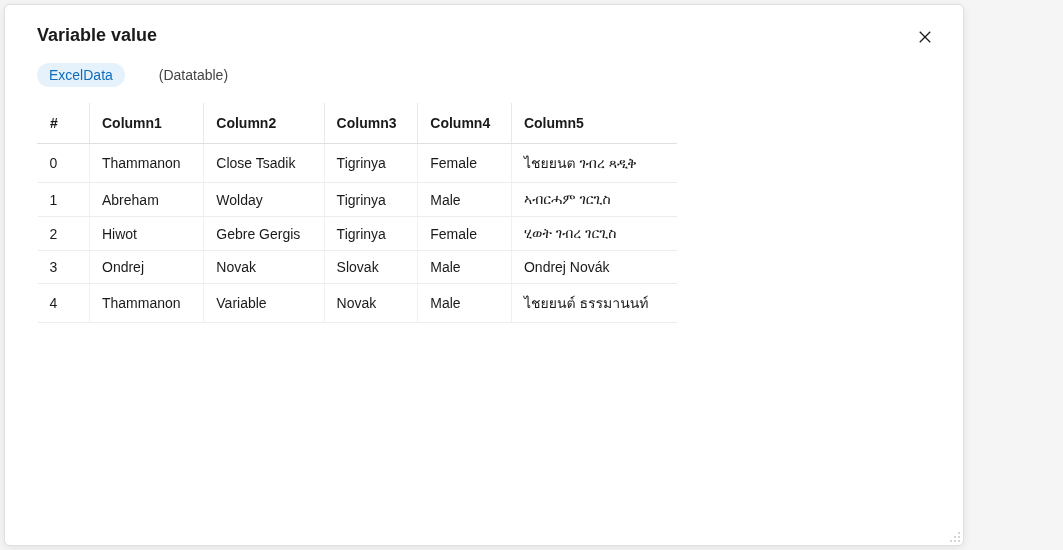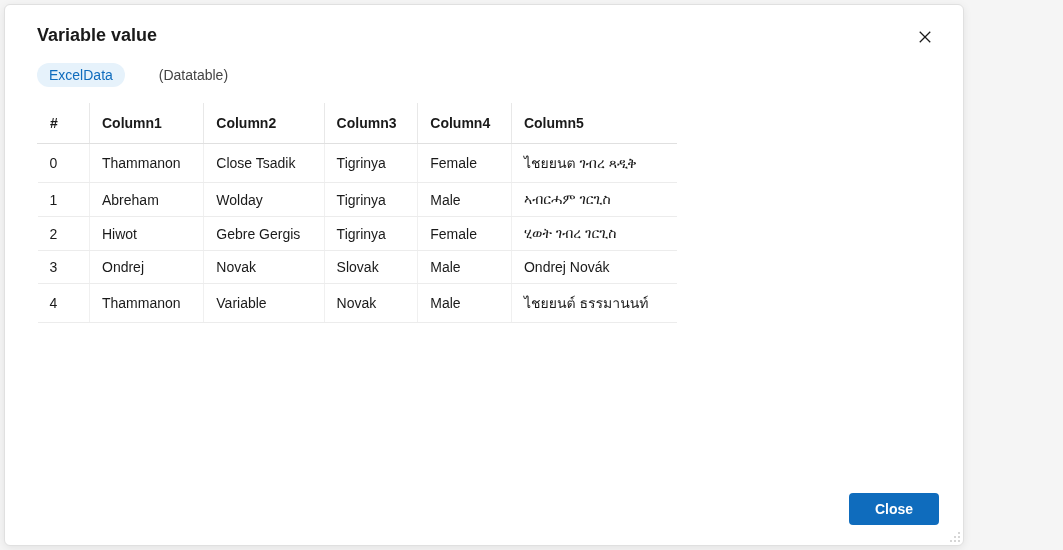--- a/index.html
+++ b/index.html
@@ -204,23 +204,20 @@
           <td>Thammanon</td>
           <td>Variable</td>
           <td>Novak</td>
           <td>Male</td>
           <td>ไชยยนต์ ธรรมานนท์</td>
         </tr>
       </tbody>
     </table>
   </div>
 
-  <div class="dialog-footer">
-    <button class="btn-primary">Close</button>
-  </div>
 
   <svg class="resize-grip" viewBox="0 0 14 14">
     <circle cx="12" cy="4" r="1" fill="#666"></circle>
     <circle cx="8" cy="8" r="1" fill="#666"></circle>
     <circle cx="12" cy="8" r="1" fill="#666"></circle>
     <circle cx="4" cy="12" r="1" fill="#666"></circle>
     <circle cx="8" cy="12" r="1" fill="#666"></circle>
     <circle cx="12" cy="12" r="1" fill="#666"></circle>
   </svg>
 

